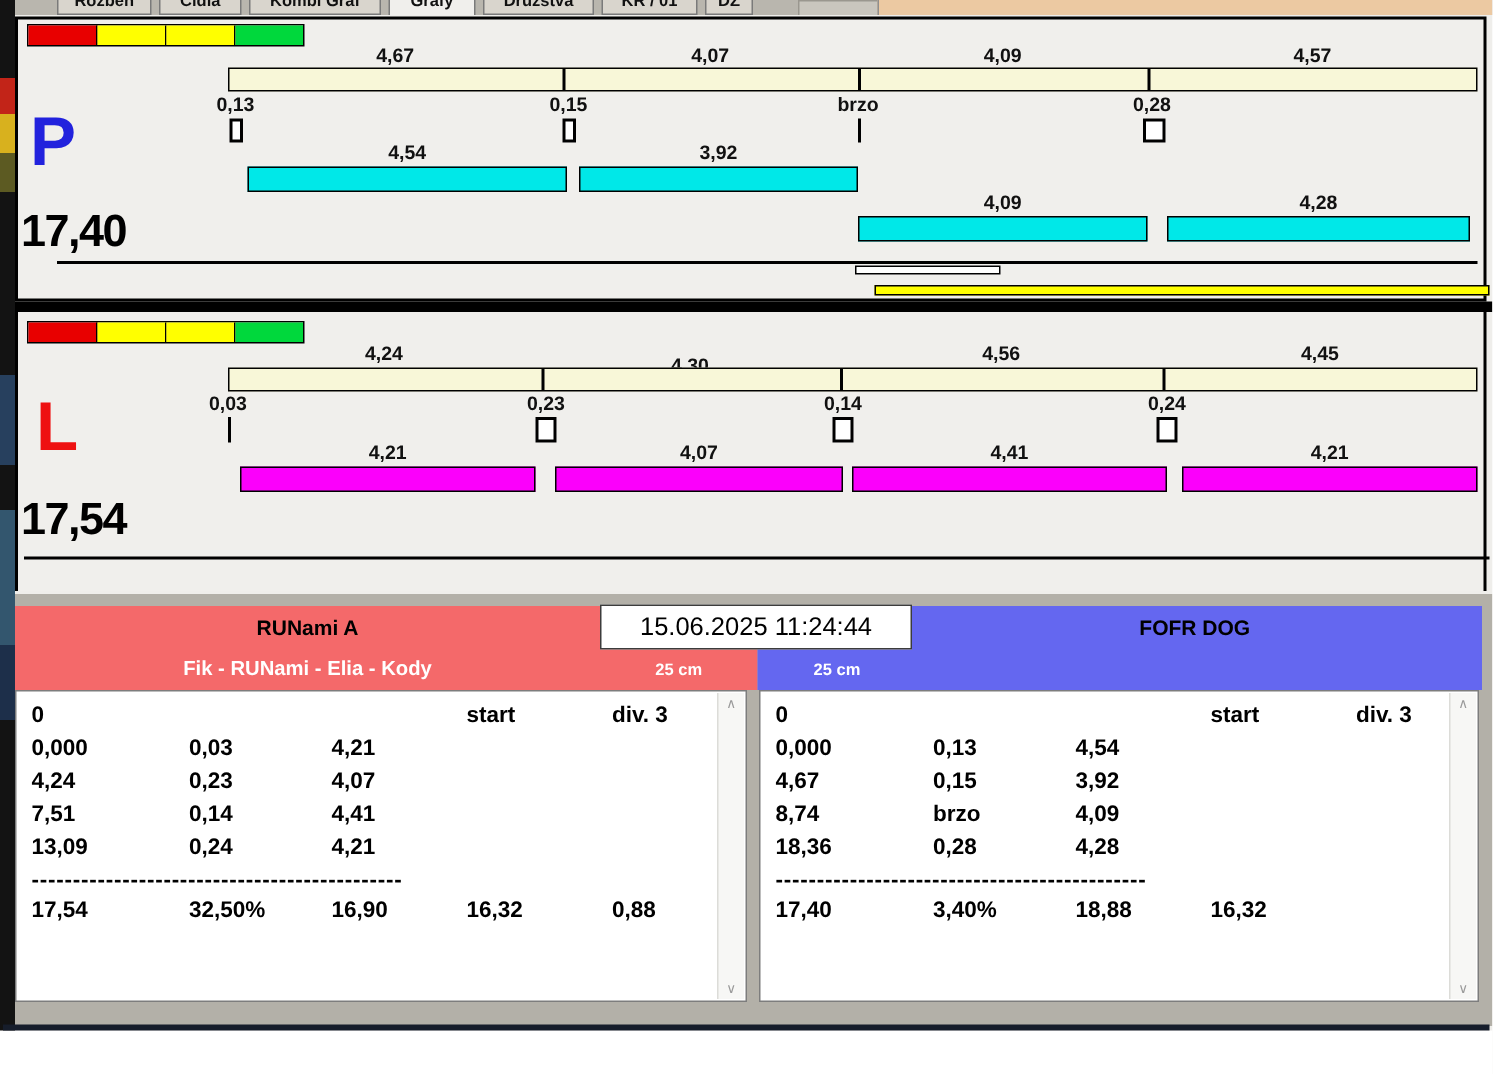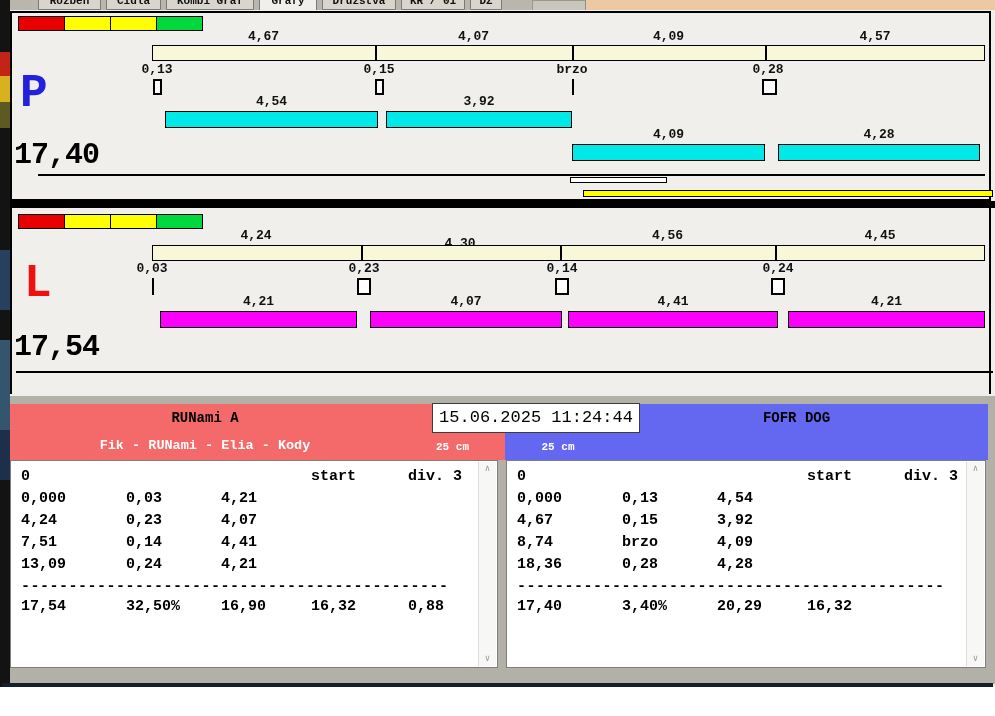--- a/index.html
+++ b/index.html
@@ -1,17 +1,17 @@
 <!DOCTYPE html>
 <html><head>
 <meta charset="utf-8">
 <style>
   html,body{margin:0;padding:0;background:#fff;}
   .stage{position:relative;width:995px;height:716px;background:#ffffff;
-         font-family:Liberation Mono, monospace;overflow:hidden;}
+         font-family:Liberation Sans, sans-serif;overflow:hidden;}
 
   
   .desktop{position:absolute;left:0;top:0;width:10px;height:687px;background:#131313;}
   .desktop .blk{position:absolute;left:0;width:10px;}
 
   
   .winback{position:absolute;left:10px;top:0;width:985px;height:687px;background:#efeeeb;}
 
   
   .tabbar{position:absolute;left:10px;top:0;width:985px;height:10px;background:#b9b6ae;overflow:hidden;}
@@ -40,21 +40,21 @@
   .xbar{position:absolute;border:1px solid #000;box-sizing:border-box;}
   .lane-letter{position:absolute;font-size:46px;font-weight:bold;line-height:40px;}
   .lane-total{position:absolute;font-size:30px;font-weight:bold;color:#000;letter-spacing:-1px;line-height:32px;}
   .total-line{position:absolute;height:2px;background:#000;}
 
   
   .sb-back{position:absolute;left:10px;top:396px;width:985px;height:288px;background:#b3b0a8;}
   .sb-red{position:absolute;left:10px;top:404px;width:495px;height:56px;background:#f4696a;}
   .sb-blue{position:absolute;left:505px;top:404px;width:483px;height:56px;background:#6467f0;}
   .ts-box{position:absolute;left:400px;top:403px;width:208px;height:30px;background:#fff;border:1px solid #3c3c3c;
-          font-size:17px;color:#000;text-align:center;line-height:28px;box-sizing:border-box;white-space:nowrap;margin-left:32px;}
+          font-size:17px;color:#000;text-align:center;line-height:28px;box-sizing:border-box;white-space:nowrap;}
   .team-name{position:absolute;top:407px;height:22px;font-size:14px;font-weight:bold;color:#000;text-align:center;line-height:22px;}
   .dogs-line{position:absolute;top:437px;height:18px;font-size:13.5px;font-weight:bold;color:#fff;text-align:center;line-height:18px;}
   .cm-label{position:absolute;top:438px;height:18px;font-size:11px;font-weight:bold;color:#fff;text-align:center;line-height:18px;}
 
   .table{position:absolute;top:460px;height:208px;background:#fff;border:1px solid #7d7d7d;box-sizing:border-box;}
   #table-left{left:10px;width:488px;}
   #table-right{left:506px;width:480px;}
   .tbody{position:absolute;left:10px;top:5px;right:22px;bottom:4px;overflow:hidden;
          font-size:15px;font-weight:bold;color:#000;line-height:22px;}
   .trow{display:flex;white-space:nowrap;}
@@ -273,21 +273,21 @@
           <span class="c0">18,36</span>
           <span class="c1">0,28</span>
           <span class="c2">4,28</span>
           <span class="c3"></span>
           <span class="c4"></span>
         </div>
         <div class="tdiv">---------------------------------------------</div>
         <div class="trow">
           <span class="c0">17,40</span>
           <span class="c1">3,40%</span>
-          <span class="c2">20,29</span>
+          <span class="c2">18,88</span>
           <span class="c3">16,32</span>
           <span class="c4"></span>
         </div>
       </div>
     <div class="scroll">
       <span class="up">∧</span>
       <span class="dn">∨</span>
     </div>
   </div>
 

